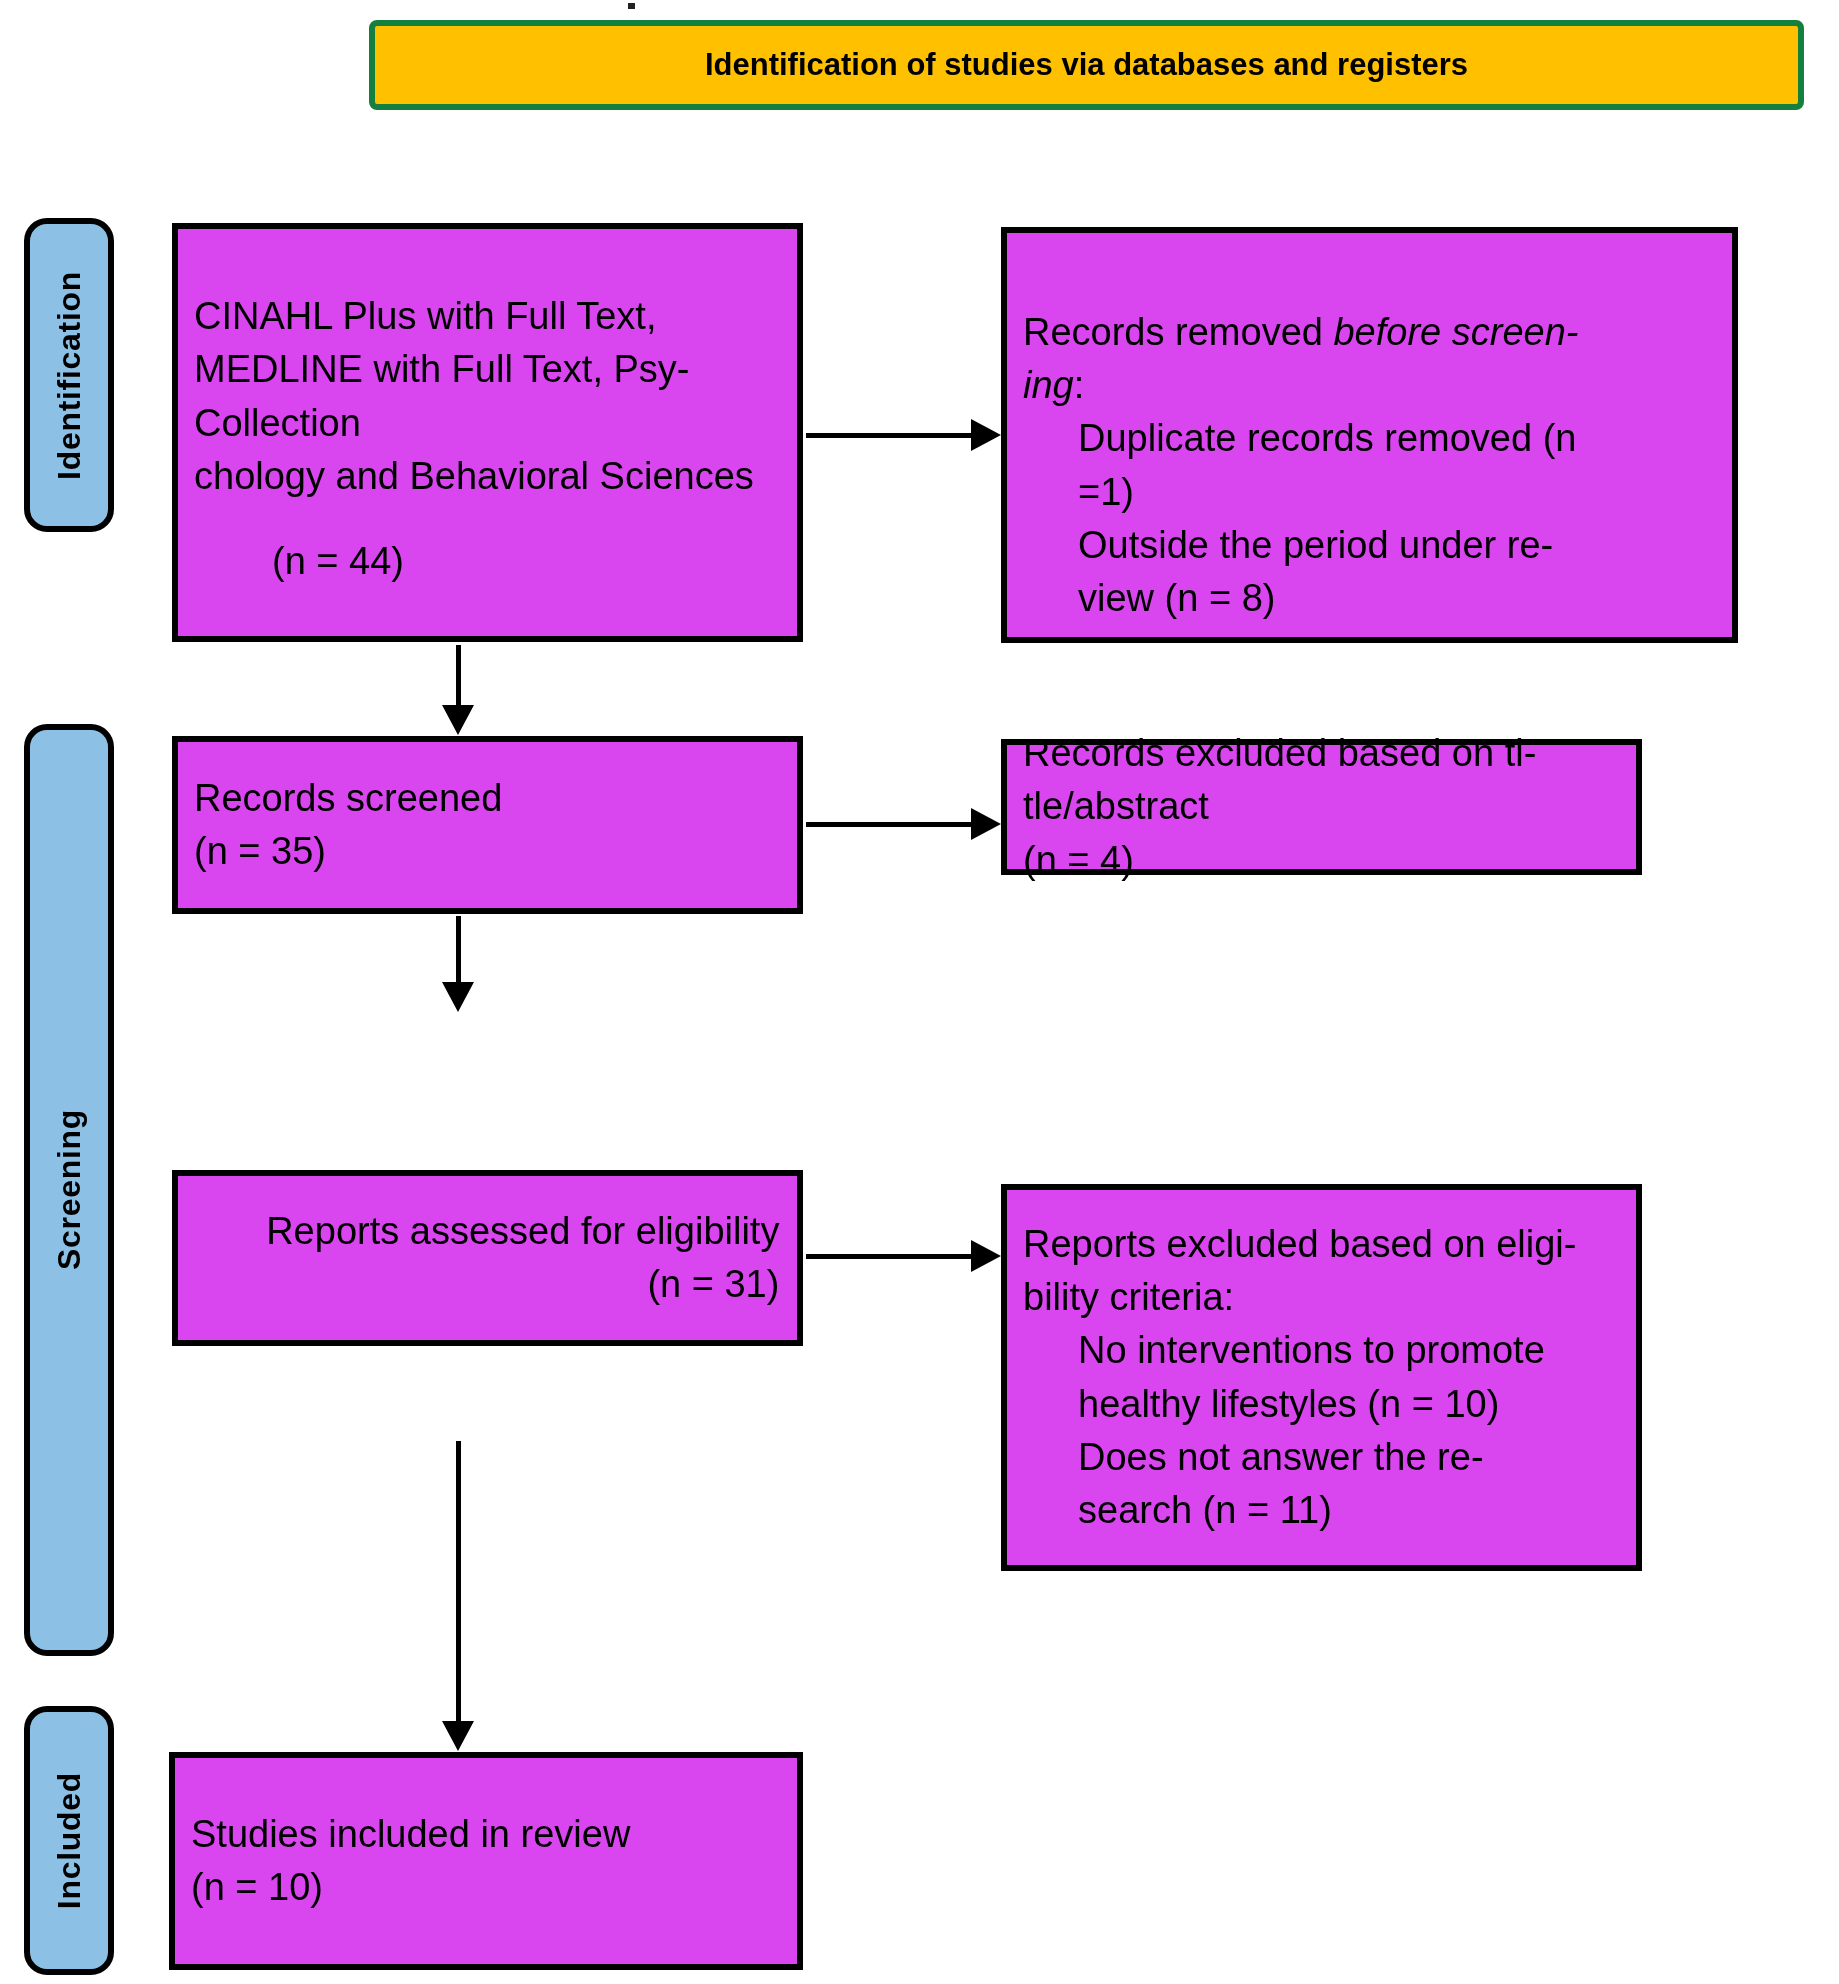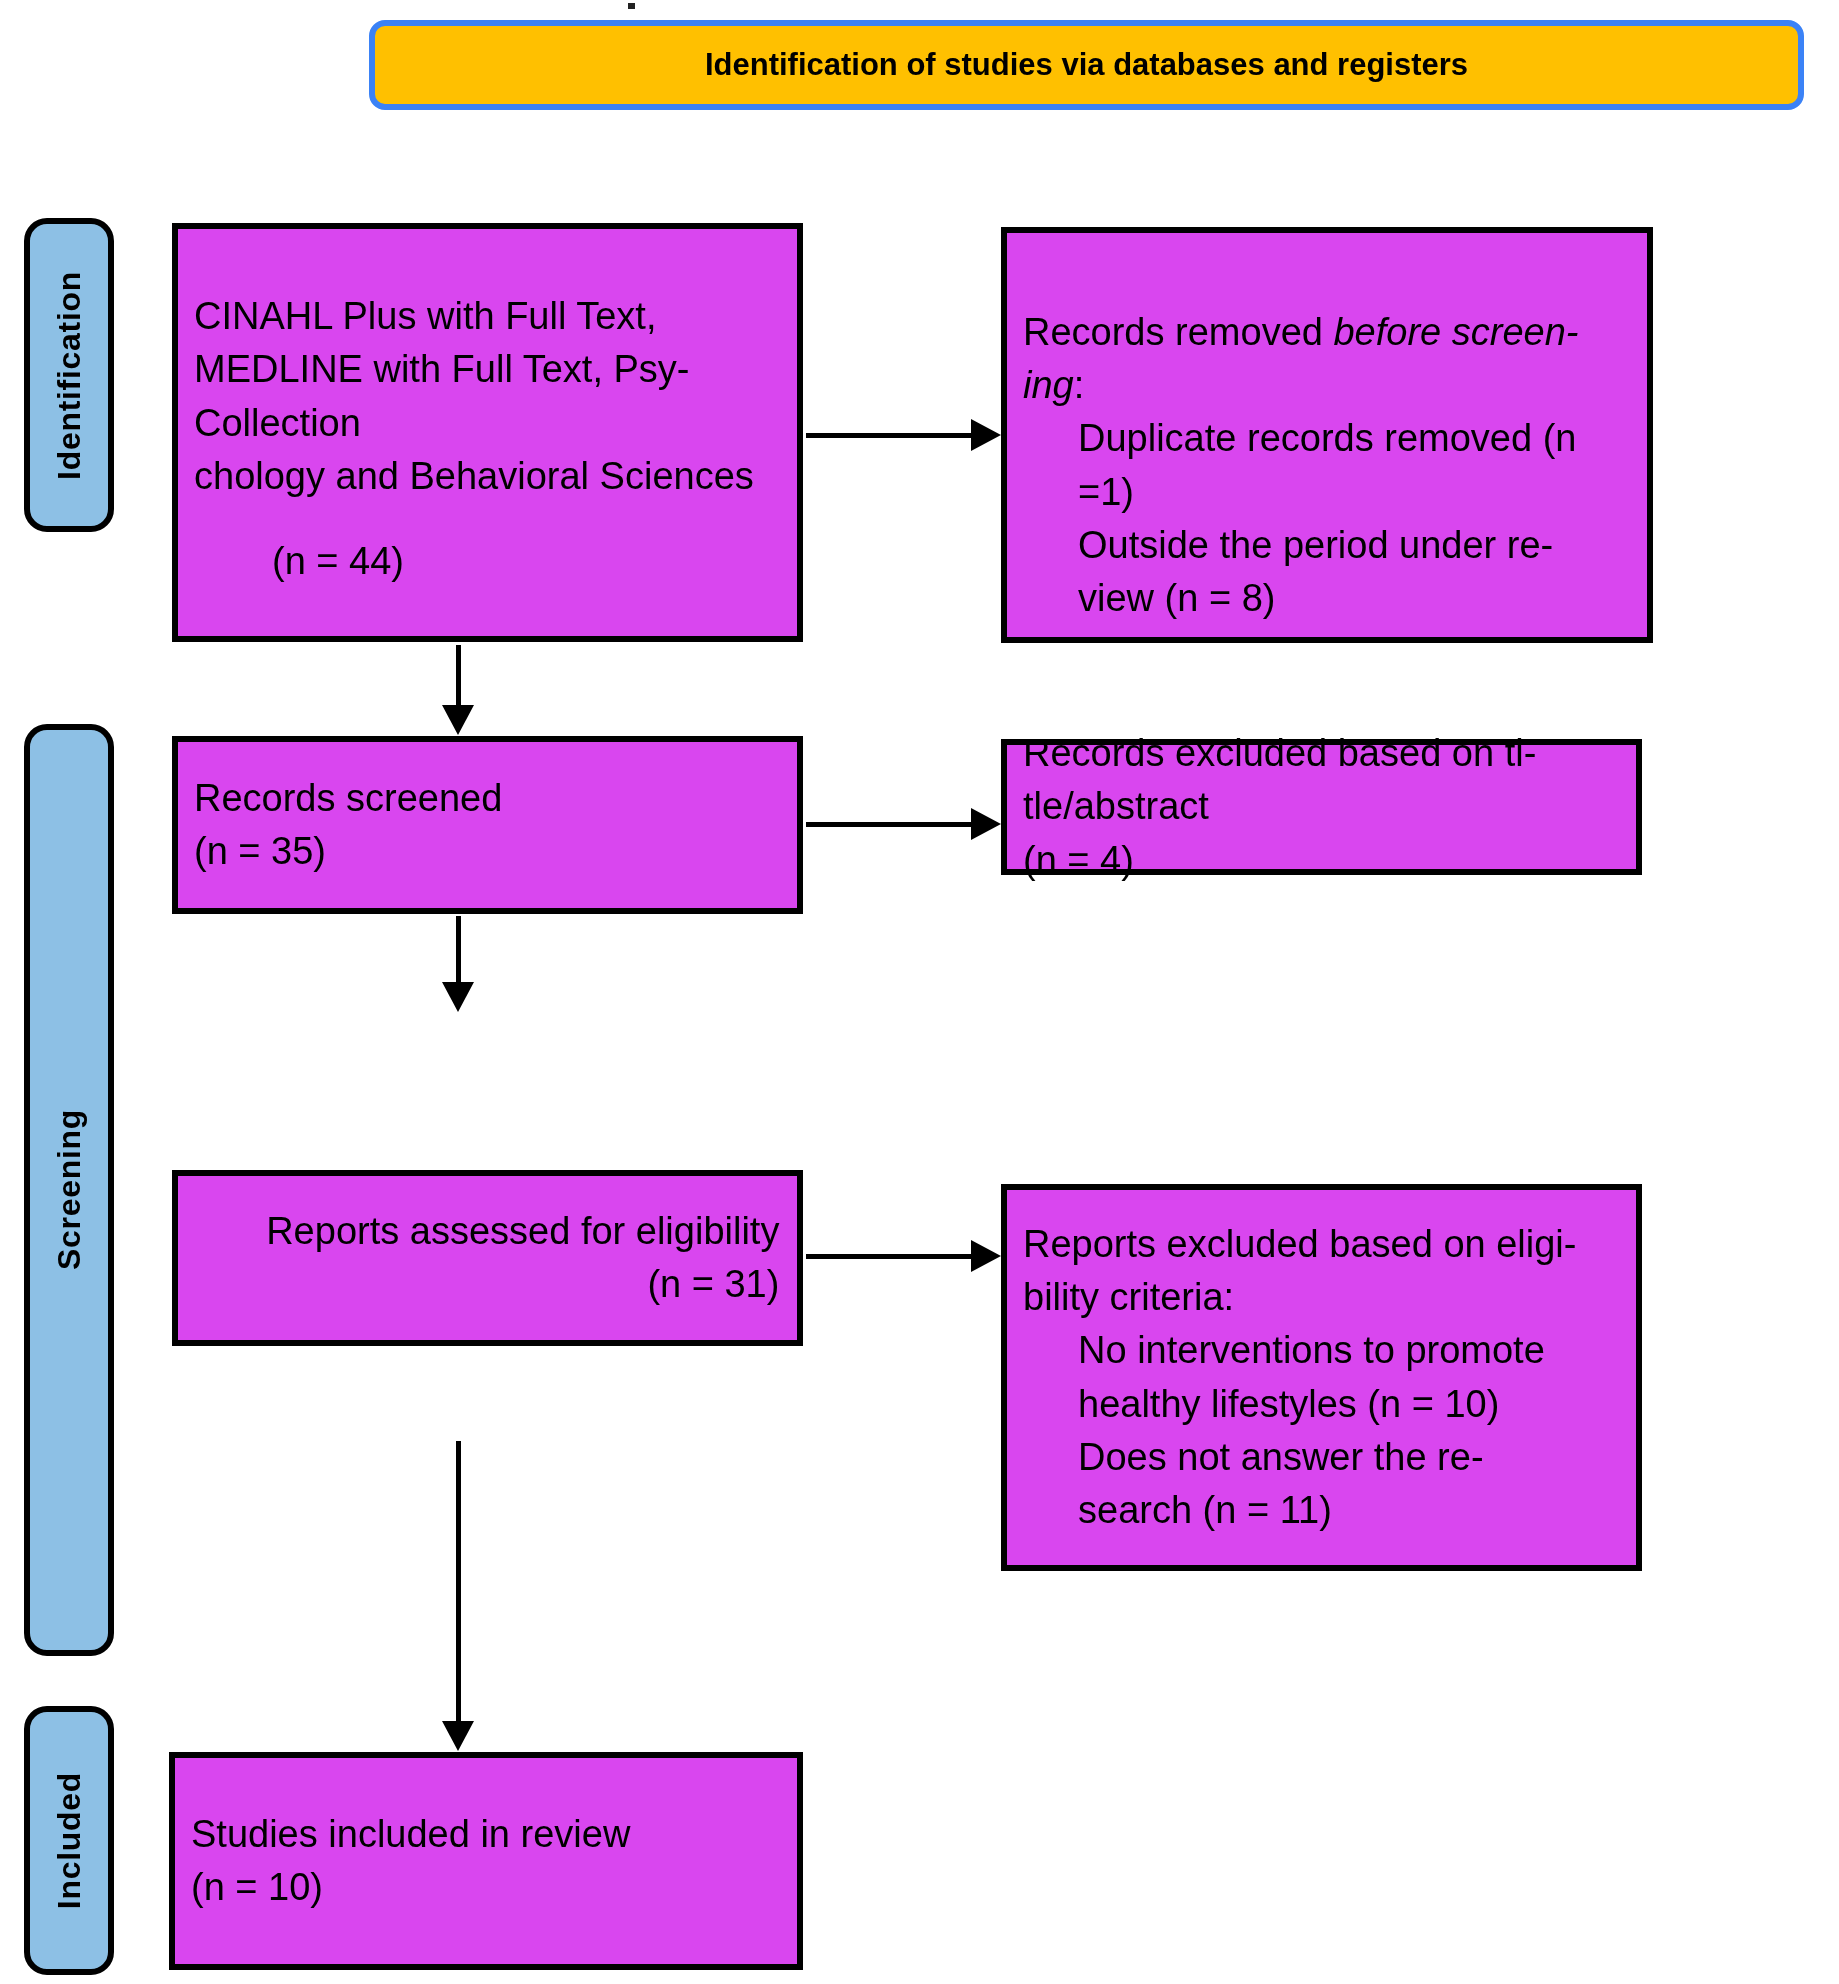--- a/index.html
+++ b/index.html
@@ -9,21 +9,21 @@
     background:#ffffff;
     font-family:"Liberation Sans", sans-serif;
     color:#000;
   }
   .stray-dot{
     position:absolute;left:628px;top:2.7px;width:6.8px;height:6.8px;
     background:#222;
   }
   .banner{
     position:absolute;left:369px;top:20px;width:1435px;height:90px;
-    background:#FFC000;border:6px solid #3b82f6;border-radius:16px;
+    background:#FFC000;border:6px solid #15803d;border-radius:8px;
     box-sizing:border-box;
     display:flex;align-items:center;justify-content:center;
     font-weight:bold;font-size:31px;
   }
   .stage{
     position:absolute;left:24px;width:90px;
     background:#8DC0E5;border:6px solid #000;border-radius:23px;
     box-sizing:border-box;
     display:flex;align-items:center;justify-content:center;
   }
@@ -35,21 +35,21 @@
   #stage-screening{top:724px;height:932px;}
   #stage-included{top:1706px;height:269px;}
   .box{
     position:absolute;background:#d946ef;border:6px solid #000;
     box-sizing:border-box;
     display:flex;flex-direction:column;justify-content:center;
     font-size:38px;line-height:1.4;
     padding-left:16px;padding-right:17.6px;
   }
   #box-db-sources{left:172px;top:223px;width:631px;height:419px;padding-top:13.5px;}
-  #box-records-removed{left:1001px;top:227px;width:652px;height:416px;padding-top:61px;}
+  #box-records-removed{left:1001px;top:227px;width:737px;height:416px;padding-top:61px;}
   #box-records-screened{left:172px;top:736px;width:631px;height:178px;}
   #box-records-excluded{left:1001px;top:739px;width:641px;height:136px;}
   #box-reports-assessed{left:172px;top:1170px;width:631px;height:176px;align-items:flex-end;}
   #box-reports-excluded{left:1001px;top:1184px;width:641px;height:387px;}
   #box-studies-included{left:169px;top:1752px;width:634px;height:218px;}
   .indent-sm{padding-left:55px;}
   .indent-lg{padding-left:78px;margin-top:32px;}
   .hline{position:absolute;height:5.4px;background:#000;}
   .vline{position:absolute;width:5.4px;background:#000;}
   .head-right{

